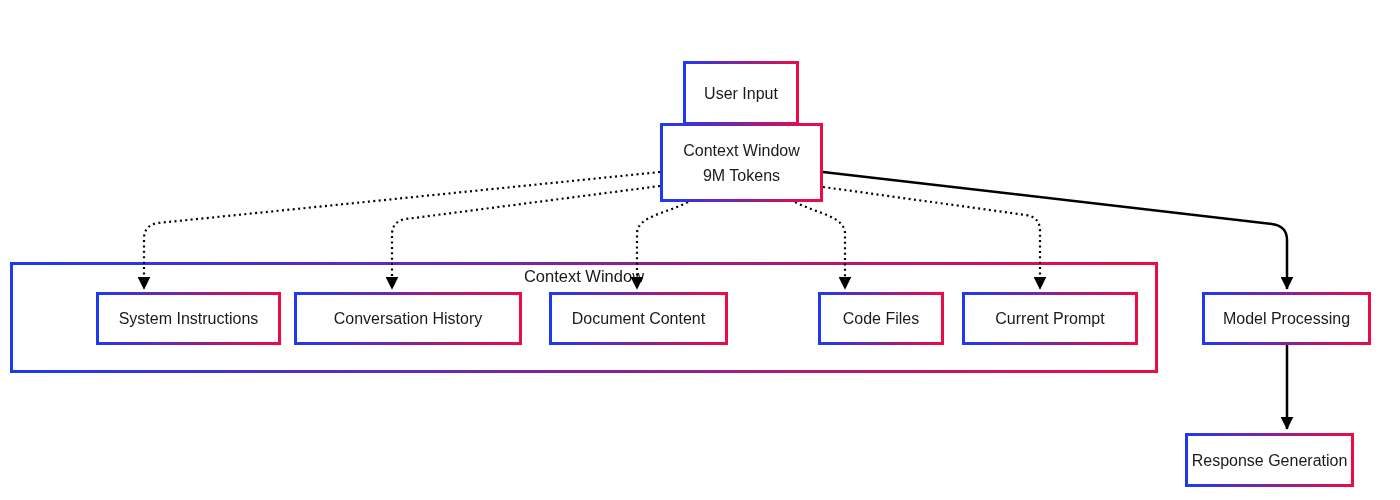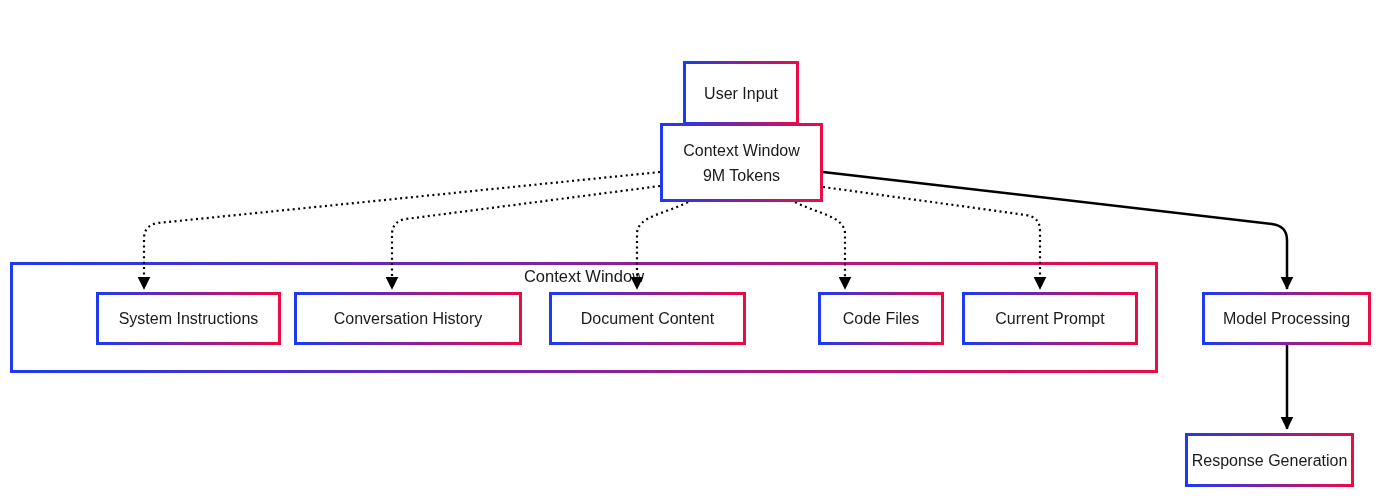--- a/index.html
+++ b/index.html
@@ -65,21 +65,21 @@
     text-align: center;
     font-size: 16px;
     line-height: 25px;
     color: var(--text, #1a1a1a);
     white-space: nowrap;
   }
   .n-user-input          { left: 683px;  top: 13px;  width: 116px; height: 64px; margin-top: 48px; }
   .n-context-window      { left: 660px;  top: 123px; width: 163px; height: 79px; }
   .n-system-instructions { left: 51px;   top: 292px; width: 185px; height: 53px; margin-left: 45px; }
   .n-conversation-history{ left: 294px;  top: 292px; width: 228px; height: 53px; }
-  .n-document-content    { left: 549px;  top: 292px; width: 197px; height: 53px; }
+  .n-document-content    { left: 549px;  top: 292px; width: 179px; height: 53px; }
   .n-code-files          { left: 818px;  top: 292px; width: 126px; height: 53px; text-align: right; }
   .n-current-prompt      { left: 962px;  top: 292px; width: 176px; height: 53px; }
   .n-model-processing    { left: 1202px; top: 292px; width: 169px; height: 53px; text-align: center; }
   .n-response-generation { left: 1185px; top: 433px; width: 169px; height: 54px; align-items: center; }
 </style>
 </head>
 <body>
 
 <div class="stage">
 

